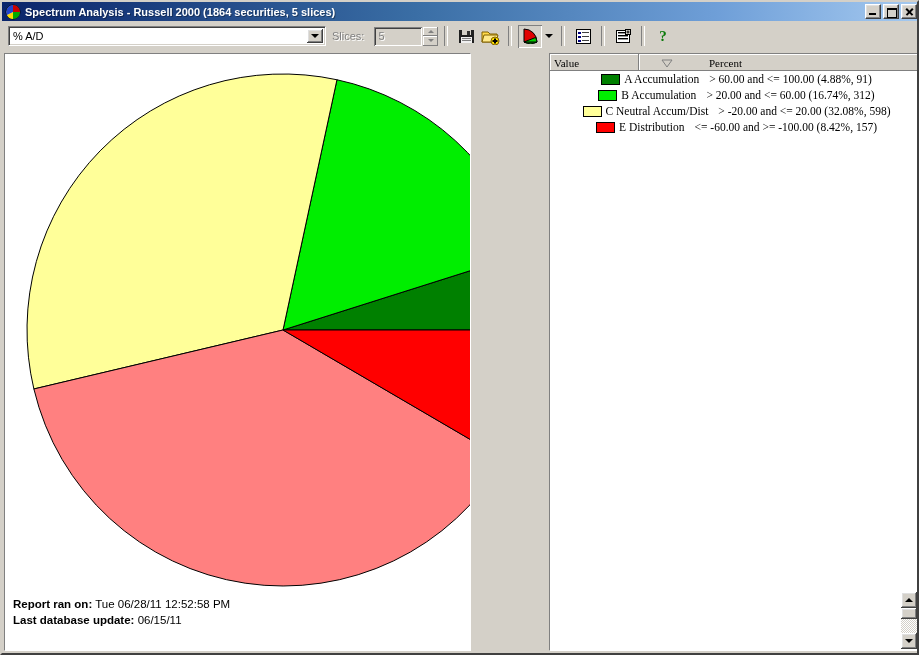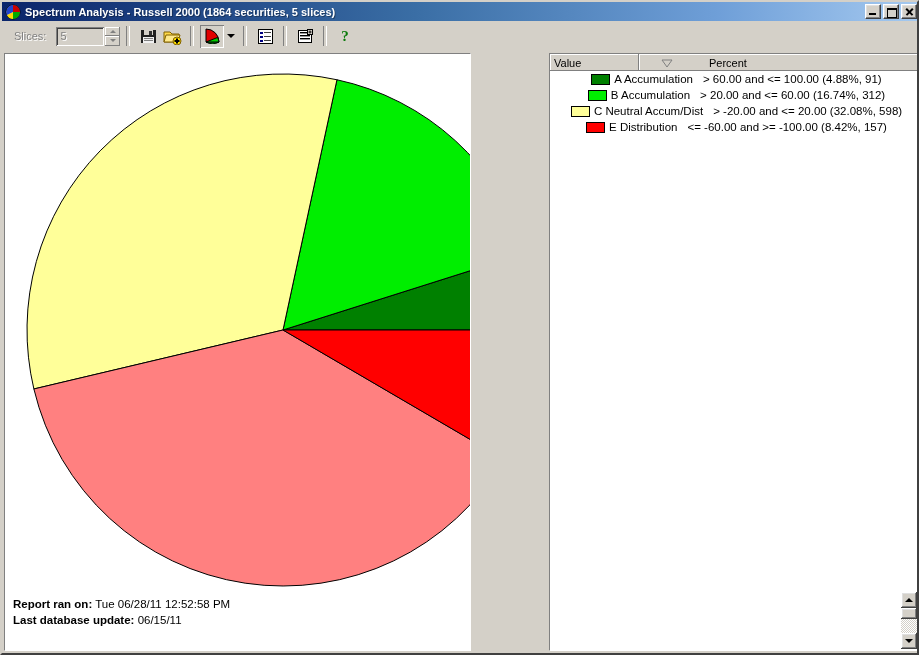--- a/index.html
+++ b/index.html
@@ -216,20 +216,21 @@
     left: 547px; top: 51px;
     width: 370px;
     height: 598px;
     background: #ffffff;
     box-sizing: border-box;
     border-top: 1px solid #808080;
     border-left: 1px solid #808080;
     border-right: 1px solid #ffffff;
     border-bottom: 1px solid #ffffff;
     overflow: hidden;
+    font-family: Liberation Serif, serif;
   }
   #legend-header {
     display: flex;
     height: 17px;
     background: #d4d0c8;
   }
   .lh-cell {
     background: #d4d0c8;
     box-shadow: inset -1px -1px 0 #808080, inset 1px 1px 0 #ffffff;
     display: flex; align-items: center;
@@ -329,20 +330,26 @@
         </div>
       <div class="tbtn tb-close">
           <i class="a"></i>
           <i class="b"></i>
         </div>
     </div>
   </div>
 
   <div id="toolbar">
 
+    <div id="metric-select">
+      <span id="metric-value">% A/D</span>
+      <div id="metric-arrow">
+          <span class="caret-down"></span>
+        </div>
+    </div>
 
     <span id="slices-label">Slices:</span>
 
     <div id="slices-box">
       <span id="slices-value">5</span>
     </div>
     <div id="slices-spin">
       <div class="spin-btn">
           <span class="spin-up"></span>
         </div>

